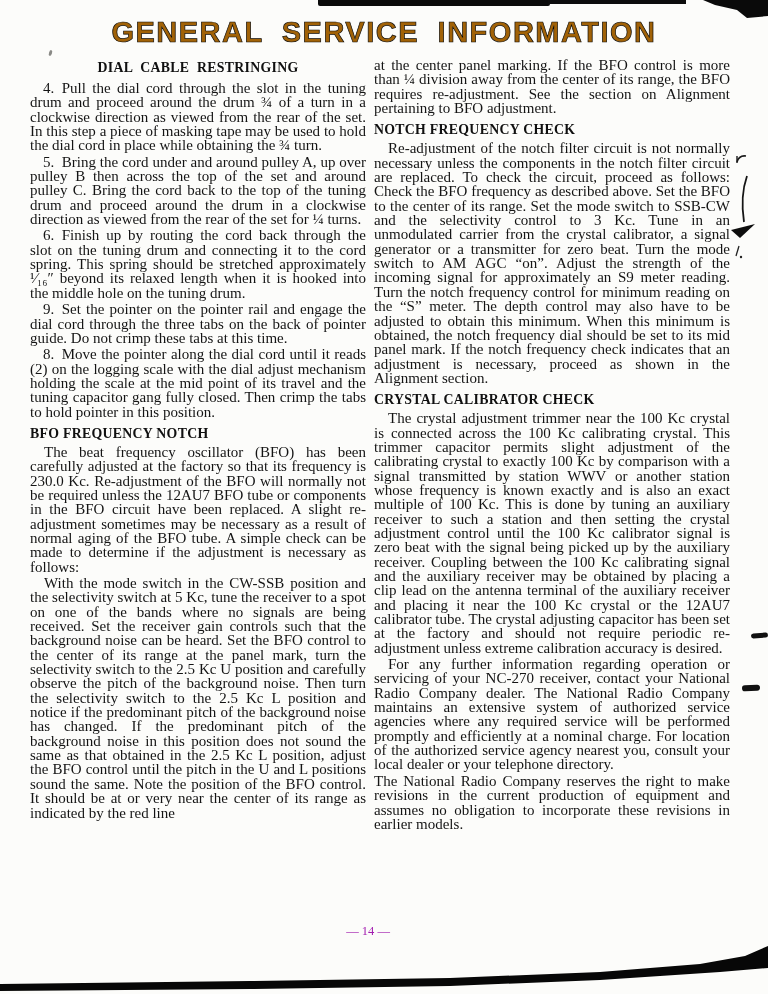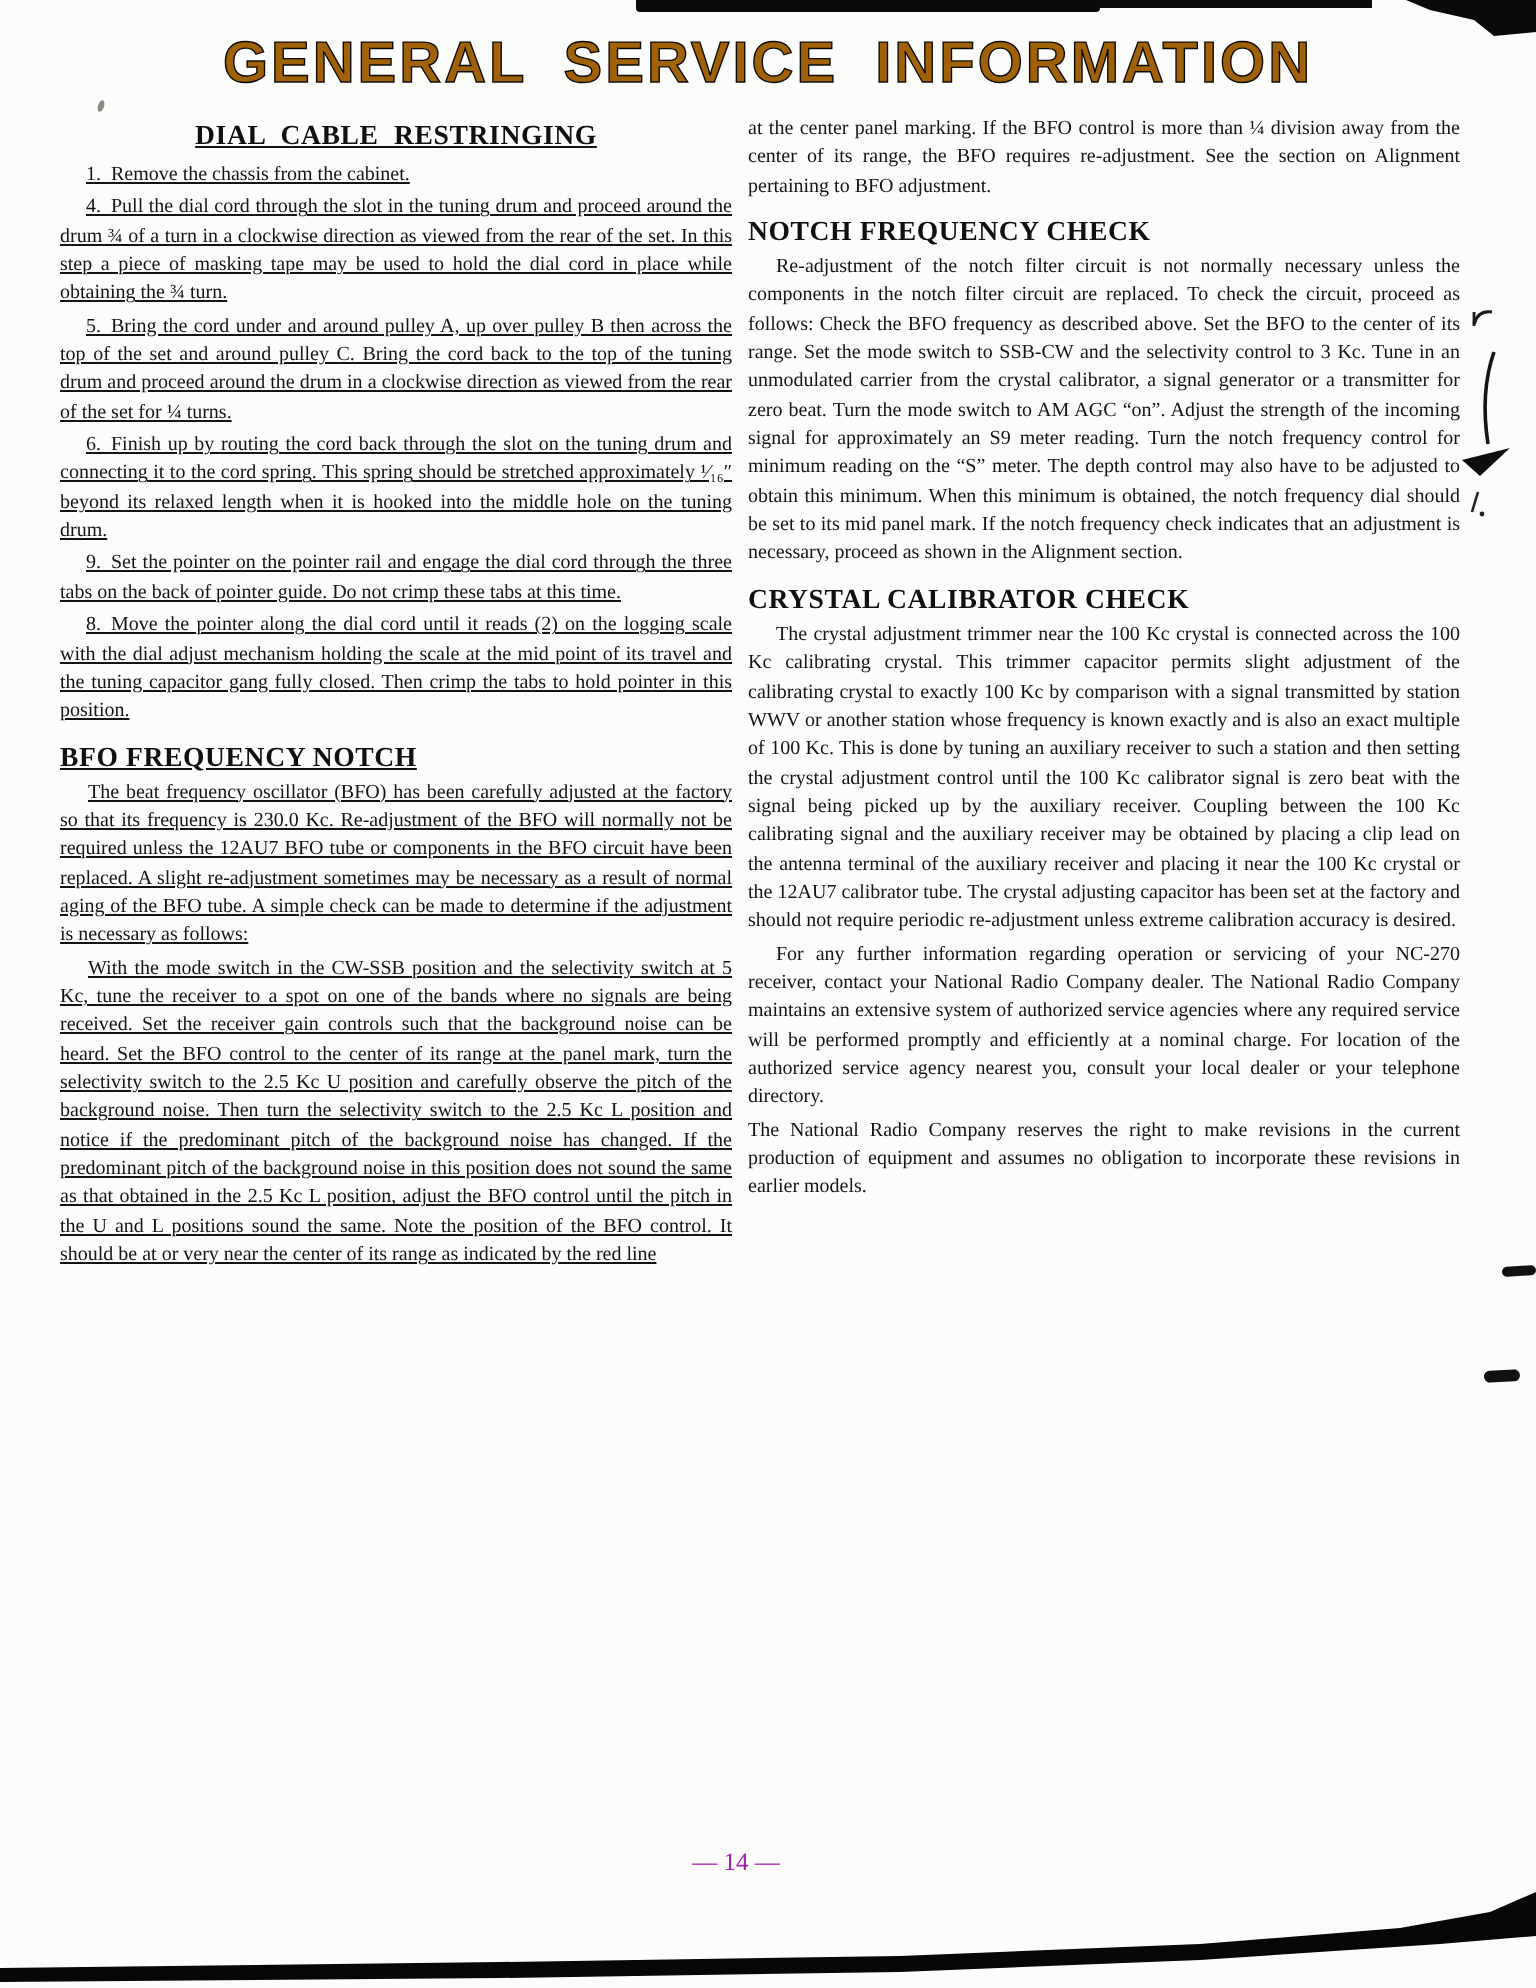--- a/index.html
+++ b/index.html
@@ -11,25 +11,25 @@
   }
   .title{
     position:absolute;top:16px;left:0;width:100%;margin:0;
     text-align:center;
     font-family:"Liberation Sans","DejaVu Sans",sans-serif;
     font-weight:bold;font-size:29px;letter-spacing:1.5px;word-spacing:9px;
     -webkit-text-stroke:0.7px #0a0a0a;
     color:#a16207;
   }
   .col{position:absolute;top:60px;}
-  .col-left{left:30px;width:336px;text-decoration:underline;}
+  .col-left{left:30px;width:336px;}
   .col-right{left:374px;top:58px;width:356px;}
   .col p{
     margin:0 0 2px 0;text-align:justify;
-    font-size:10px;line-height:14.35px;
+    font-size:15px;line-height:14.35px;
   }
   .indent{text-indent:14px;}
   .noindent{text-indent:0;}
   .item{text-indent:13px;margin-bottom:2.5px;}
   h2{
     font-size:13.8px;font-weight:bold;letter-spacing:0.3px;
     margin:7px 0 3px 0;color:#101010;
   }
   .h-center{text-align:center;margin:0 0 5px 0;word-spacing:4px;}
   .h-wrap{width:332px;line-height:16px;margin-bottom:4px;}
@@ -50,21 +50,20 @@
 </style>
 </head>
 <body>
 
 <div class="page">
 
   <h1 class="title">GENERAL SERVICE INFORMATION</h1>
 
   <div class="col col-left">
     <h2 class="h-center">DIAL CABLE RESTRINGING</h2>
-    <p class="item">1. Remove the chassis from the cabinet.</p>
     <p class="item">4. Pull the dial cord through the slot in the tuning drum and proceed around the drum ¾ of a turn in a clockwise direction as viewed from the rear of the set. In this step a piece of masking tape may be used to hold the dial cord in place while obtaining the ¾ turn.</p>
     <p class="item">5. Bring the cord under and around pulley A, up over pulley B then across the top of the set and around pulley C. Bring the cord back to the top of the tuning drum and proceed around the drum in a clockwise direction as viewed from the rear of the set for ¼ turns.</p>
     <p class="item">6. Finish up by routing the cord back through the slot on the tuning drum and connecting it to the cord spring. This spring should be stretched approximately ¹⁄₁₆″ beyond its relaxed length when it is hooked into the middle hole on the tuning drum.</p>
     <p class="item">9. Set the pointer on the pointer rail and engage the dial cord through the three tabs on the back of pointer guide. Do not crimp these tabs at this time.</p>
     <p class="item">8. Move the pointer along the dial cord until it reads (2) on the logging scale with the dial adjust mechanism holding the scale at the mid point of its travel and the tuning capacitor gang fully closed. Then crimp the tabs to hold pointer in this position.</p>
     <h2>BFO FREQUENCY NOTCH</h2>
     <p class="indent">The beat frequency oscillator (BFO) has been carefully adjusted at the factory so that its frequency is 230.0 Kc. Re-adjustment of the BFO will normally not be required unless the 12AU7 BFO tube or components in the BFO circuit have been replaced. A slight re-adjustment sometimes may be necessary as a result of normal aging of the BFO tube. A simple check can be made to determine if the adjustment is necessary as follows:</p>
     <p class="indent">With the mode switch in the CW-SSB position and the selectivity switch at 5 Kc, tune the receiver to a spot on one of the bands where no signals are being received. Set the receiver gain controls such that the background noise can be heard. Set the BFO control to the center of its range at the panel mark, turn the selectivity switch to the 2.5 Kc U position and carefully observe the pitch of the background noise. Then turn the selectivity switch to the 2.5 Kc L position and notice if the predominant pitch of the background noise has changed. If the predominant pitch of the background noise in this position does not sound the same as that obtained in the 2.5 Kc L position, adjust the BFO control until the pitch in the U and L positions sound the same. Note the position of the BFO control. It should be at or very near the center of its range as indicated by the red line</p>
   </div>
 

